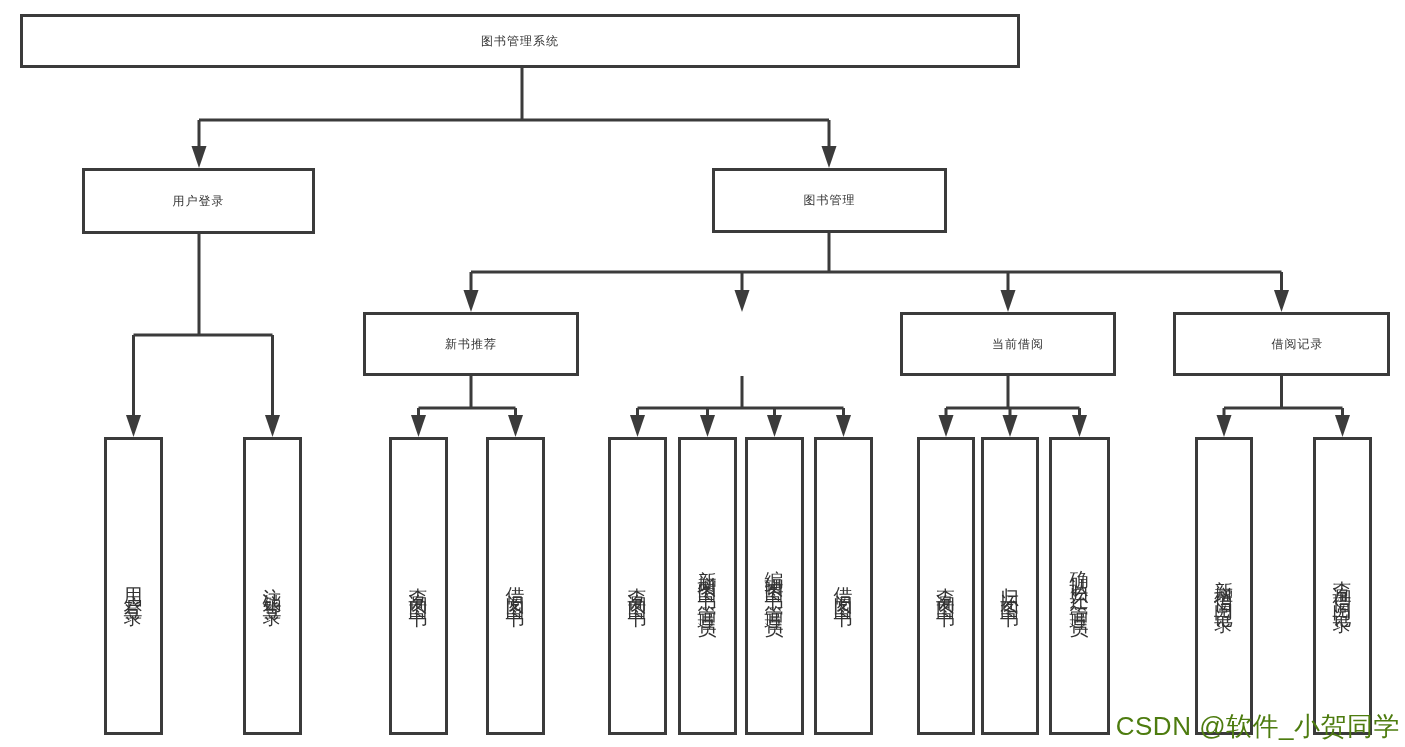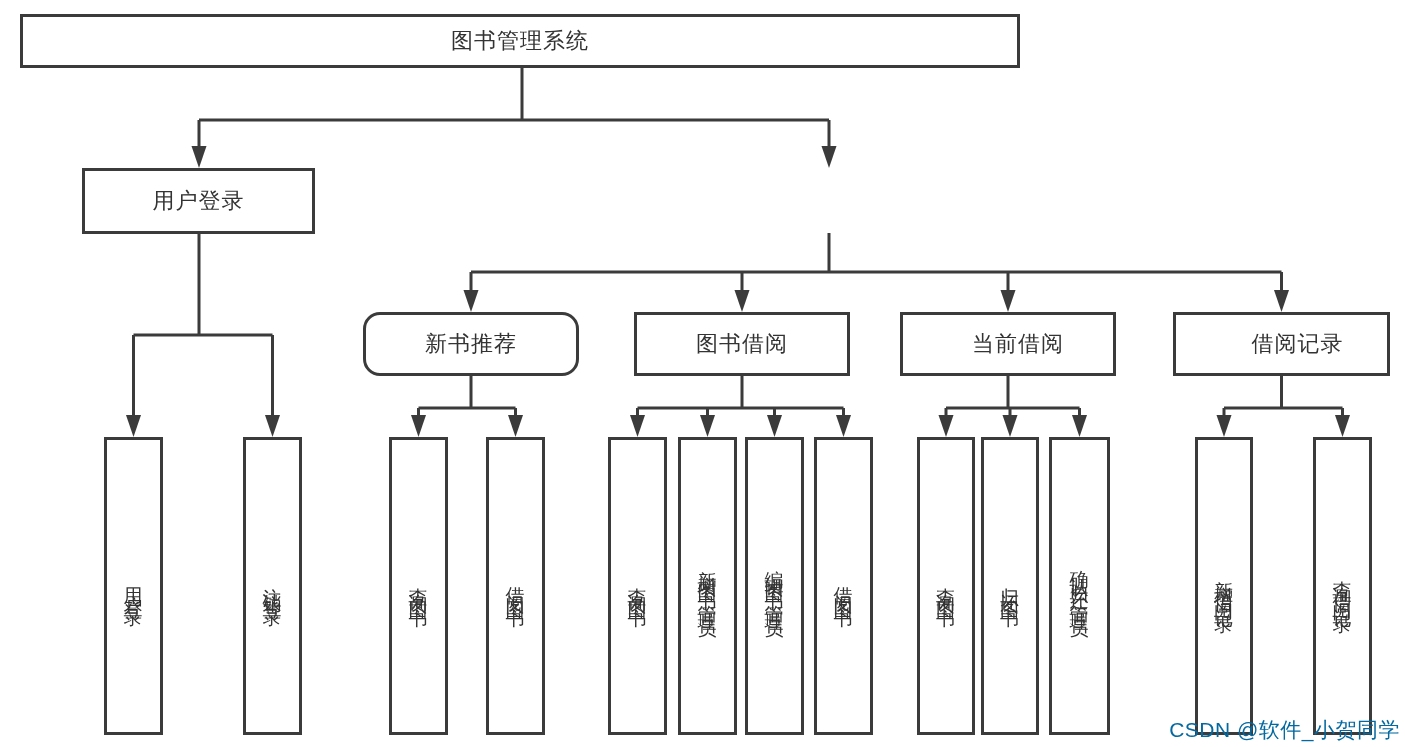--- a/index.html
+++ b/index.html
@@ -13,40 +13,40 @@
   }
   .stage { position:absolute; left:0; top:0; width:1405px; height:747px; }
   svg.wires { position:absolute; left:0; top:0; }
   .box {
     position:absolute;
     background:#ffffff;
     border:3px solid #3b3b3b;
     display:flex;
     align-items:center;
     justify-content:center;
-    font-size:22px;
+    font-size:12px;
     letter-spacing:1px;
     color:#333333;
     text-align:center;
     line-height:1.2;
   }
   .vbox {
     writing-mode:vertical-lr;
     text-orientation:mixed;
     font-size:19px;
     letter-spacing:7px;
     line-height:1;
     padding:10px 0;
   }
   .watermark {
     position:absolute;
     right:5px;
     bottom:3px;
-    font-size:21px;
-    color:#0369a1;
+    font-size:26px;
+    color:#4d7c0f;
     letter-spacing:0.5px;
     z-index:5;
     white-space:nowrap;
   }
 </style>
 </head>
 <body>
 
 <div class="stage">
 
@@ -86,23 +86,23 @@
       <polygon points="1002.5,415 1017.5,415 1010,437"></polygon>
       <polygon points="1072,415 1087,415 1079.5,437"></polygon>
       <polygon points="1216.5,415 1231.5,415 1224,437"></polygon>
       <polygon points="1335,415 1350,415 1342.5,437"></polygon>
     </g>
   </svg>
 
   <div class="box" style="left:20px; top:14px; width:1000px; height:54px;">图书管理系统</div>
 
   <div class="box" style="left:82px; top:168px; width:233px; height:66px;">用户登录</div>
+  <div class="box" style="left:712px; top:168px; width:235px; height:65px;">图书管理</div>
 
-  <div class="box" style="left:363px; top:312px; width:216px; height:64px;border-radius:17px;">新书推荐</div>
-  <div class="box" style="left:634px; top:312px; width:216px; height:64px;">图书借阅</div>
+  <div class="box" style="left:363px; top:312px; width:216px; height:64px;">新书推荐</div>
   <div class="box" style="left:900px; top:312px; width:216px; height:64px;padding-left:20px;">当前借阅</div>
   <div class="box" style="left:1173px; top:312px; width:217px; height:64px;padding-left:32px;">借阅记录</div>
 
   <div class="box vbox" style="left:104px; top:437px; width:59px; height:298px;">用户登录</div>
   <div class="box vbox" style="left:243px; top:437px; width:59px; height:298px;">注销登录</div>
 
   <div class="box vbox" style="left:389px; top:437px; width:59px; height:298px;">查询图书</div>
   <div class="box vbox" style="left:486px; top:437px; width:59px; height:298px;">借阅图书</div>
 
   <div class="box vbox" style="left:608px; top:437px; width:59px; height:298px;">查询图书</div>

